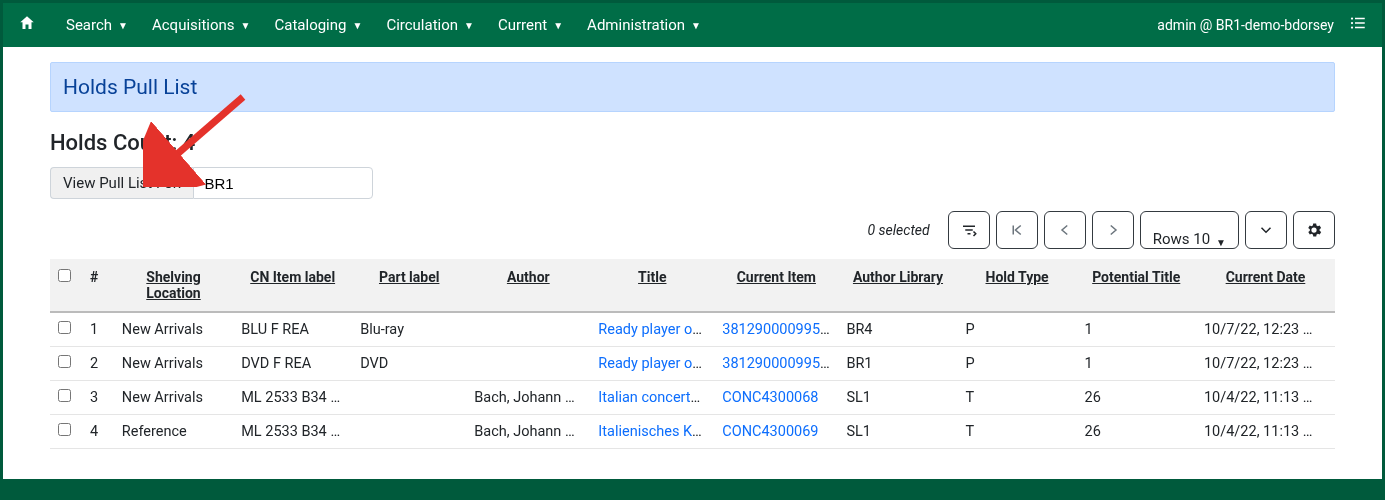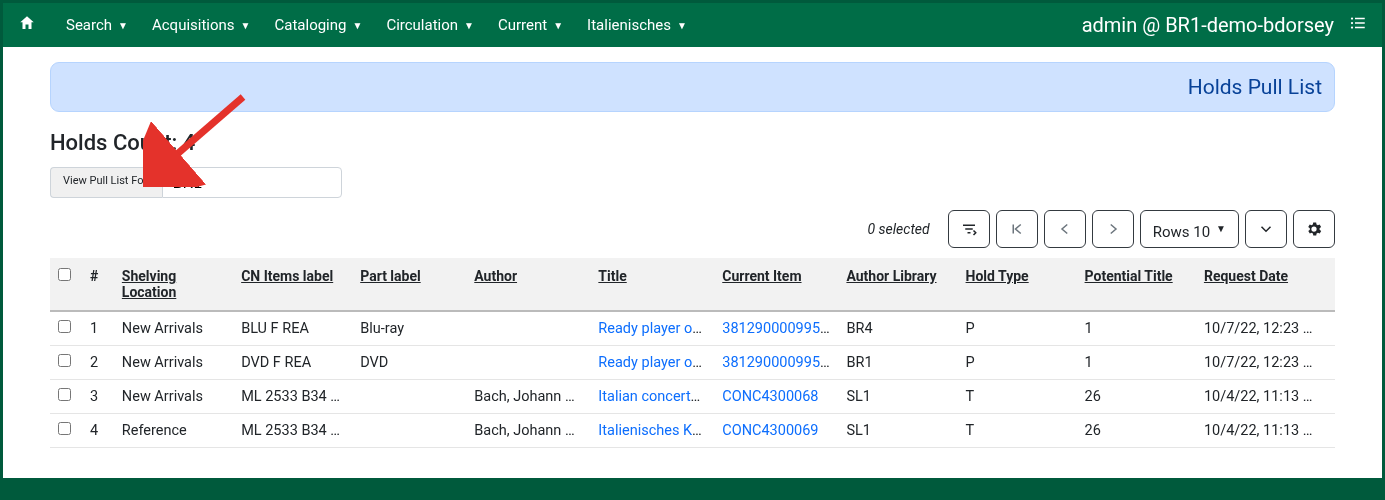--- a/index.html
+++ b/index.html
@@ -18,66 +18,66 @@
     height: 44px;
     color: #fff;
   }
   .topnav .home-icon { margin-right: 18px; cursor: pointer; }
   .topnav .nav-item {
     color: #fff; font-size: 15px; padding: 10px 12px; cursor: pointer;
     display: flex; align-items: center;
   }
   .topnav .nav-item .caret { margin-left: 6px; font-size: 10px; }
   .topnav .spacer { flex: 1; }
-  .topnav .user-info { font-size: 20px; margin-right: 15px; }
+  .topnav .user-info { font-size: 14px; margin-right: 15px; }
   .topnav .menu-icon { cursor: pointer; }
 
   .content-area { background: #fff; padding: 15px 47px 30px 47px; }
 
   .banner {
-    background: #cfe2ff; border: 1px solid #b6d4fe; border-radius: 9px;
-    text-align: right; color: #084298; font-size: 21px; padding: 12px;
+    background: #cfe2ff; border: 1px solid #b6d4fe; border-radius: 2px;
+    text-align: left; color: #084298; font-size: 21px; padding: 12px;
     margin-bottom: 18px;
   }
 
   .holds-count { font-size: 22px; font-weight: 500; margin-bottom: 12px; }
 
   .pull-list-row { display: flex; margin-bottom: 12px; }
   .pull-list-label {
     background: #f0f0f0; border: 1px solid #ced4da; border-right: none;
-    border-radius: 4px 0 0 4px; padding: 6px 12px; font-size: 11px; color:#212529;
+    border-radius: 4px 0 0 4px; padding: 6px 12px; font-size: 15px; color:#212529;
   }
   .pull-list-input {
     border: 1px solid #ced4da; border-radius: 0 4px 4px 0;
     padding: 6px 10px; font-size: 15px; width: 180px;
   }
 
   .toolbar-row { display: flex; align-items: center; }
   .print-btn {
     border: 1px solid #343a40; background: #fff; color:#212529; font-size: 15px;
     padding: 7px 14px; border-radius: 6px; cursor: pointer;
   }
   .spacer2 { flex:1; }
   .selected-text { font-style: italic; font-size: 14px; margin-right: 12px; color:#212529; }
   .icon-btn {
     border: 1px solid #343a40; background:#fff; border-radius:6px; width:42px; height:38px;
     display:flex; align-items:center; justify-content:center; margin-left:6px; cursor:pointer;
   }
   .rows-btn {
     border:1px solid #343a40; background:#fff; border-radius:6px; height:38px;
-    display:flex; align-items:flex-start; padding:12px 12px; margin-left:6px; cursor:pointer; font-size:15px;
+    display:flex; align-items:flex-end; padding:0 12px; margin-left:6px; cursor:pointer; font-size:15px;
   }
   .rows-btn .caret { margin-left:6px; font-size:10px; }
 
   table.grid { width:100%; border-collapse: collapse; margin-top: 10px; }
   table.grid thead th {
     background:#f2f2f2; text-align:left; font-size:14px; padding: 10px 8px;
     border-bottom:2px solid #bbb; vertical-align:top;
   }
-  table.grid thead th.underlined { text-decoration: underline; cursor:pointer; }
+  table.grid thead th.underlined { text-decoration: underline; cursor:pointer;text-align:center; }
   table.grid tbody td {
     font-size:14.5px; padding: 8px 8px; border-bottom:1px solid #e5e5e5;
     white-space: nowrap; overflow: hidden; text-overflow: ellipsis; max-width: 0;
   }
   table.grid .link { color:#0d6efd; cursor:pointer; }
   table.grid .chk-col { width:30px; }
   table.grid .num-col { width:30px; }
 
   .arrow-annotation {
     position: absolute; pointer-events:none;
@@ -111,21 +111,21 @@
       </div>
     <div class="nav-item">
         <span>Circulation</span>
         <span class="caret">▼</span>
       </div>
     <div class="nav-item">
         <span>Current</span>
         <span class="caret">▼</span>
       </div>
     <div class="nav-item">
-        <span>Italienisches</span>
+        <span>Administration</span>
         <span class="caret">▼</span>
       </div>
     <div class="spacer"></div>
     <div class="user-info">admin @ BR1-demo-bdorsey</div>
     <span class="menu-icon">
       <svg class="icon" viewBox="0 0 24 24" fill="#fff">
           <circle cx="4" cy="6" r="1.5"></circle>
           <rect x="8" y="5" width="13" height="2"></rect>
           <circle cx="4" cy="12" r="1.5"></circle>
           <rect x="8" y="11" width="13" height="2"></rect>
@@ -213,29 +213,29 @@
         <col style="width:120px">
           <col style="width:120px">
           <col style="width:120px">
           <col style="width:140px">
       </colgroup>
       <thead>
         <tr>
           <th class="chk-col"><input type="checkbox" style=""></th>
           <th class="num-col">#</th>
           <th class="underlined">Shelving Location</th>
-          <th class="underlined">CN Items label</th>
+          <th class="underlined">CN Item label</th>
           <th class="underlined">Part label</th>
           <th class="underlined">Author</th>
           <th class="underlined">Title</th>
           <th class="underlined">Current Item</th>
           <th class="underlined">Author Library</th>
           <th class="underlined">Hold Type</th>
           <th class="underlined">Potential Title</th>
-          <th class="underlined">Request Date</th>
+          <th class="underlined">Current Date</th>
         </tr>
       </thead>
       <tbody id="grid-body">
           <tr>
             <td><input type="checkbox" style=""></td>
             <td>1</td>
             <td>New Arrivals</td>
             <td>BLU F REA</td>
             <td>Blu-ray</td>
             <td></td>

